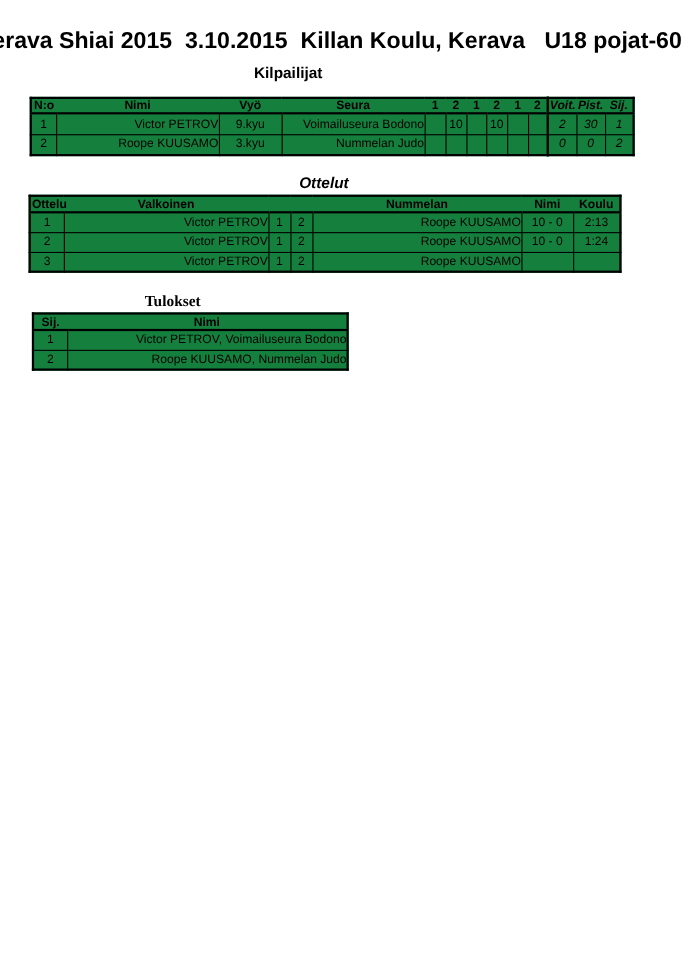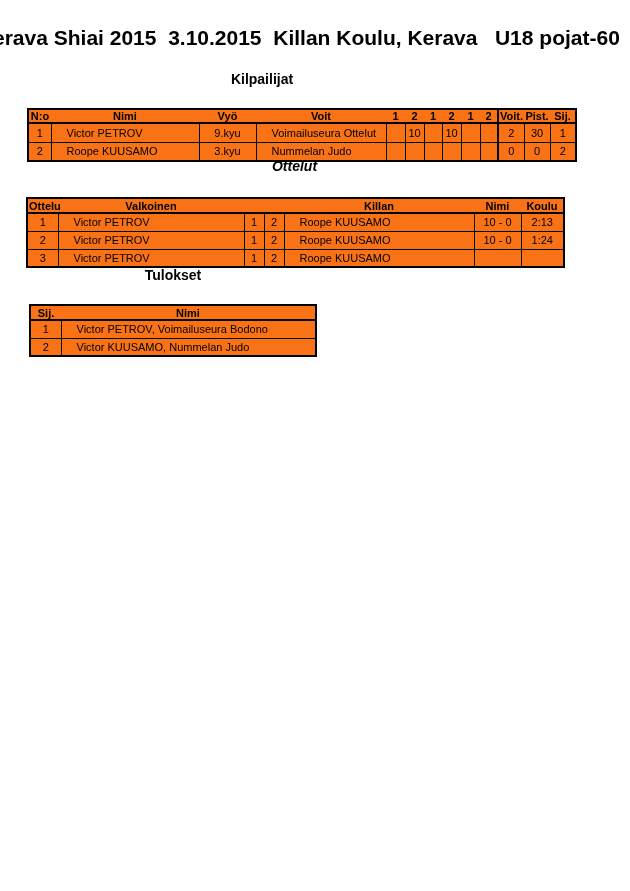--- a/index.html
+++ b/index.html
@@ -19,42 +19,42 @@
     white-space:pre; line-height:25px;
   }
   .count-label {
     position:absolute; top:50px; left:373px; width:200px;
     text-align:right; font-size:11.5px; font-weight:bold;
   }
   .section-heading {
     position:absolute; font-size:14px; font-weight:bold;
     text-align:center; line-height:16px;
   }
-  #h-kilpailijat { left:27px; width:470px; top:71px; }
+  #h-kilpailijat { left:27px; width:470px; top:58px; }
   #h-ottelut     { left:26px; width:537px; top:158px;font-style:italic; }
-  #h-tulokset    { left:30px; width:286px; top:267px; }
+  #h-tulokset    { left:14px; width:286px; top:267px;font-family:Liberation Serif, serif; }
 
   table.tbl {
     position:absolute; border-collapse:collapse; table-layout:fixed;
-    border:2px solid #000; background:#f97316;margin-top:20px;
+    border:2px solid #000; background:#15803d;
   }
   table.tbl td {
     border:1px solid #000; font-size:11px; text-align:center;
     padding:0; overflow:hidden; white-space:nowrap; vertical-align:middle;
   }
   table.tbl th {
     border:0; border-bottom:2px solid #000;
     font-size:11px; font-weight:bold; text-align:center;
     padding:0; white-space:nowrap; vertical-align:middle; overflow:visible;
   }
-  table.tbl td.left { text-align:left; padding-left:15px; }
+  table.tbl td.left { text-align:right; padding-left:15px; }
   table.tbl th.left { text-align:left; padding-left:1px; }
 
   #t-kilpailijat { left:27px;  top:88px;  width:470px; }
-  #t-summary     { left:497px; top:88px;  width:78px;  }
+  #t-summary     { left:497px; top:88px;  width:78px;font-style:italic;  }
   #t-ottelut     { left:26px;  top:177px; width:537px; }
   #t-tulokset    { left:29px;  top:284px; width:286px; }
 
   #t-kilpailijat tr.hdr, #t-summary tr.hdr { height:13px; }
   #t-kilpailijat tr.row, #t-summary tr.row { height:19px; }
   #t-ottelut tr.hdr, #t-tulokset tr.hdr { height:15px; }
   #t-ottelut tr.row, #t-tulokset tr.row { height:18px; }
 </style>
 </head>
 <body>
@@ -77,33 +77,33 @@
       <col style="width:18px">
         <col style="width:19px">
         <col style="width:19px">
       <col style="width:18px">
     </colgroup>
     <tbody>
         <tr class="hdr">
       <th>N:o</th>
       <th>Nimi</th>
       <th>Vyö</th>
-      <th>Voit</th>
+      <th>Seura</th>
       <th>1</th>
       <th>2</th>
       <th>1</th>
       <th>2</th>
       <th>1</th>
       <th>2</th>
     </tr>
     <tr class="row">
       <td>1</td>
       <td class="left">Victor PETROV</td>
       <td>9.kyu</td>
-      <td class="left">Voimailuseura Ottelut</td>
+      <td class="left">Voimailuseura Bodono</td>
       <td></td>
       <td>10</td>
       <td></td>
       <td>10</td>
       <td></td>
       <td></td>
     </tr>
     <tr class="row">
       <td>2</td>
       <td class="left">Roope KUUSAMO</td>
@@ -155,21 +155,21 @@
         <col style="width:190px">
         <col style="width:47px">
       <col style="width:43px">
     </colgroup>
     <tbody>
         <tr class="hdr">
       <th class="left">Ottelu</th>
       <th>Valkoinen</th>
       <th></th>
       <th></th>
-      <th>Killan</th>
+      <th>Nummelan</th>
       <th>Nimi</th>
       <th>Koulu</th>
     </tr>
     <tr class="row">
       <td>1</td>
       <td class="left">Victor PETROV</td>
       <td>1</td>
       <td>2</td>
       <td class="left">Roope KUUSAMO</td>
       <td>10 - 0</td>
@@ -207,18 +207,18 @@
         <tr class="hdr">
       <th>Sij.</th>
       <th>Nimi</th>
     </tr>
     <tr class="row">
       <td>1</td>
       <td class="left">Victor PETROV, Voimailuseura Bodono</td>
     </tr>
     <tr class="row">
       <td>2</td>
-      <td class="left">Victor KUUSAMO, Nummelan Judo</td>
+      <td class="left">Roope KUUSAMO, Nummelan Judo</td>
     </tr>
   </tbody>
     </table>
 
 </div>
 
 </body></html>

